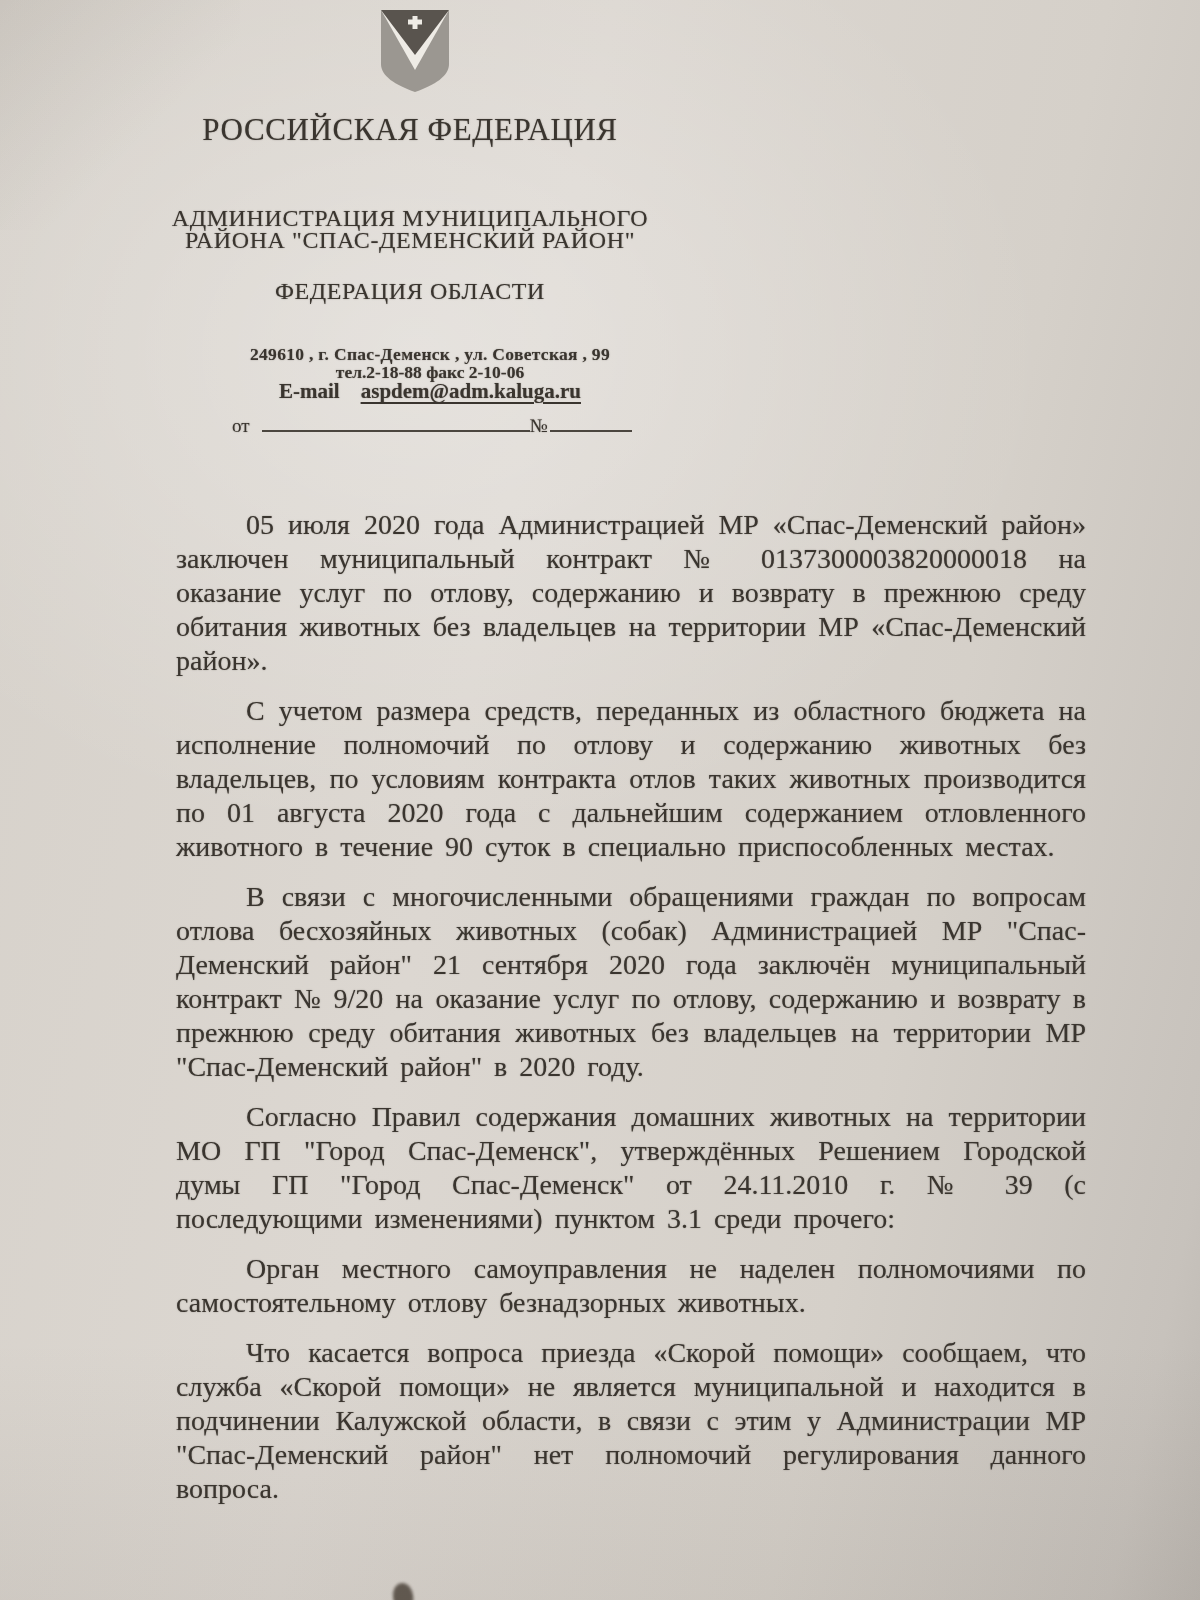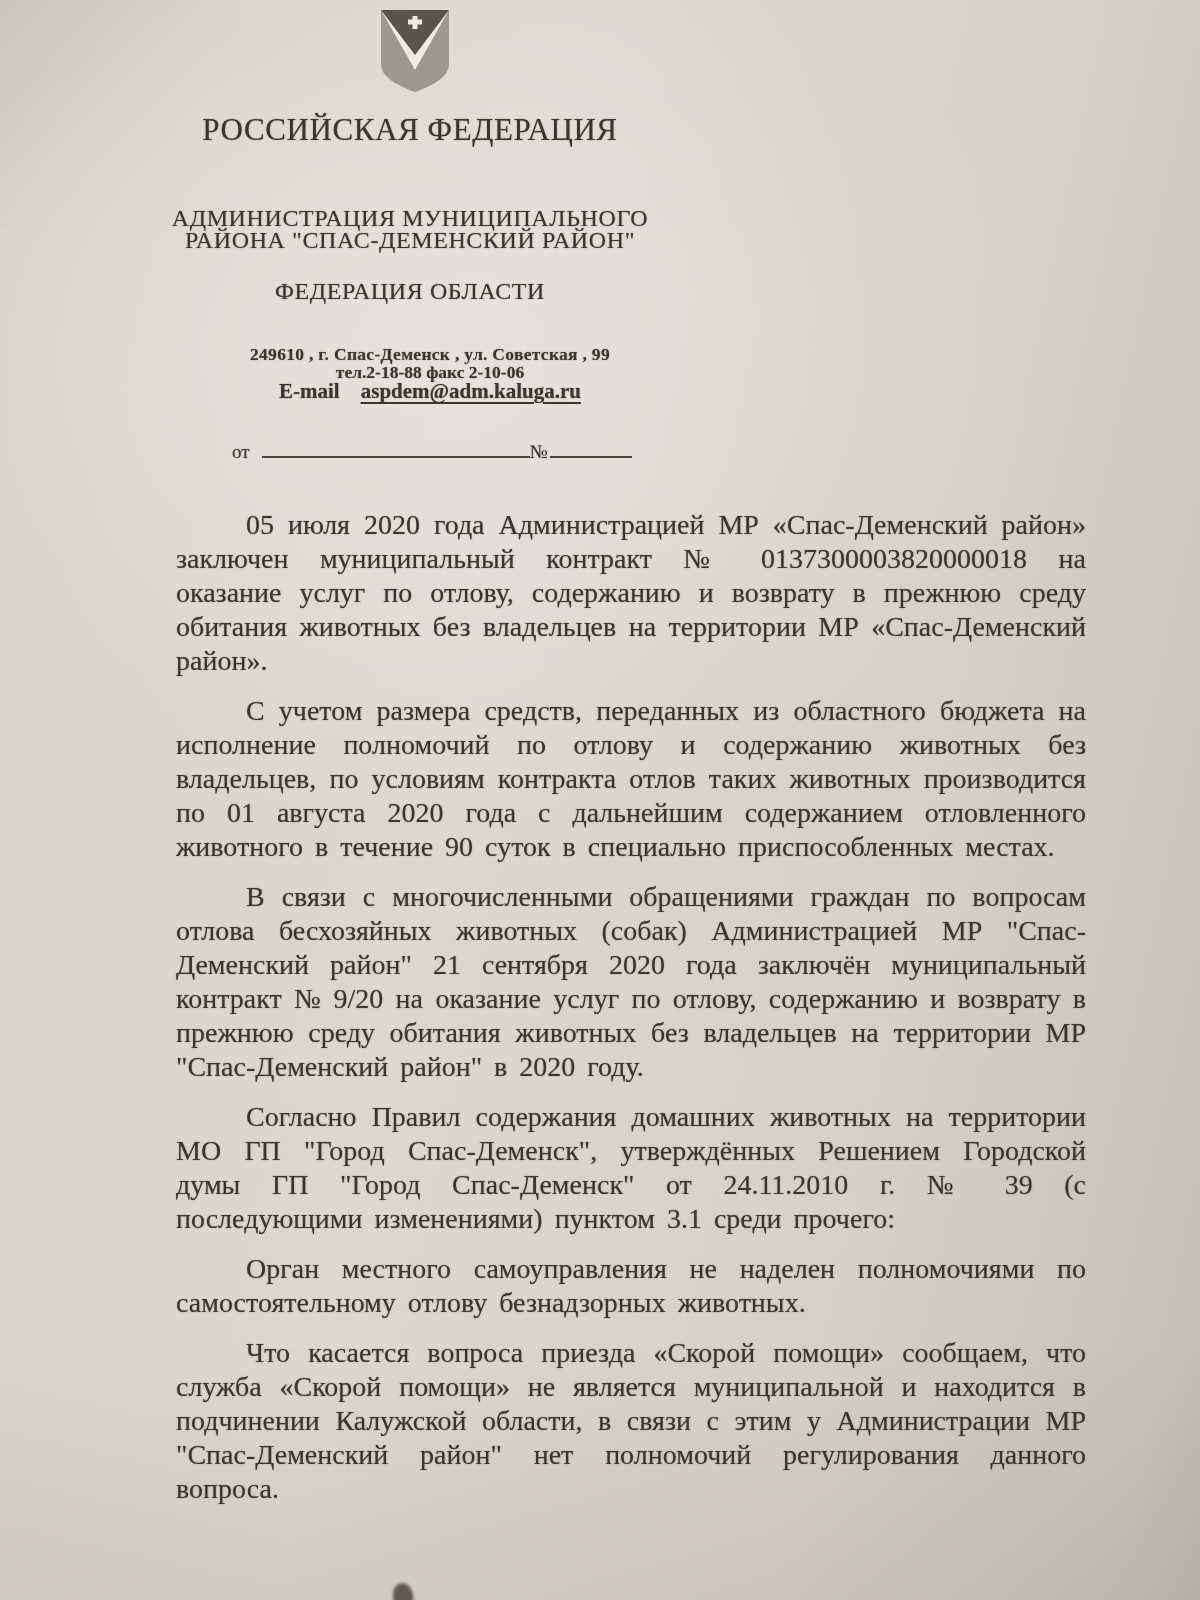--- a/index.html
+++ b/index.html
@@ -23,21 +23,21 @@
   .country{top:112px;font-size:31px;}
   .org{font-size:24px;}
   .org1{top:177px;margin-top:28px;}
   .org2{top:227px;}
   .org3{top:278px;}
   .addr-block{position:absolute;left:130px;width:600px;text-align:center;}
   .addr{top:332px;font-size:17.5px;font-weight:bold;letter-spacing:0.3px;margin-top:12px;}
   .phone{top:362px;font-size:17.5px;font-weight:bold;}
   .email{top:379px;font-size:21px;font-weight:bold;}
   .email u{text-decoration-thickness:2px;text-underline-offset:4px;text-decoration:underline;}
-  .refline{position:absolute;left:232px;top:440px;font-size:19px;white-space:nowrap;text-align:center;}
+  .refline{position:absolute;left:232px;top:414px;font-size:19px;white-space:nowrap;text-align:center;}
   .blank{display:inline-block;border-bottom:2px solid #4b463f;height:16px;vertical-align:baseline;}
   .blank.b1{width:268px;margin-left:12px;}
   .blank.b2{width:82px;margin-left:2px;}
   .body-text{
     position:absolute;left:160px;top:492px;width:942px;
     font-size:28px;line-height:34px;text-align:justify;
     word-spacing:5px;
   }
   .body-text p{margin:16px;text-indent:70px;}
   .smudge{

